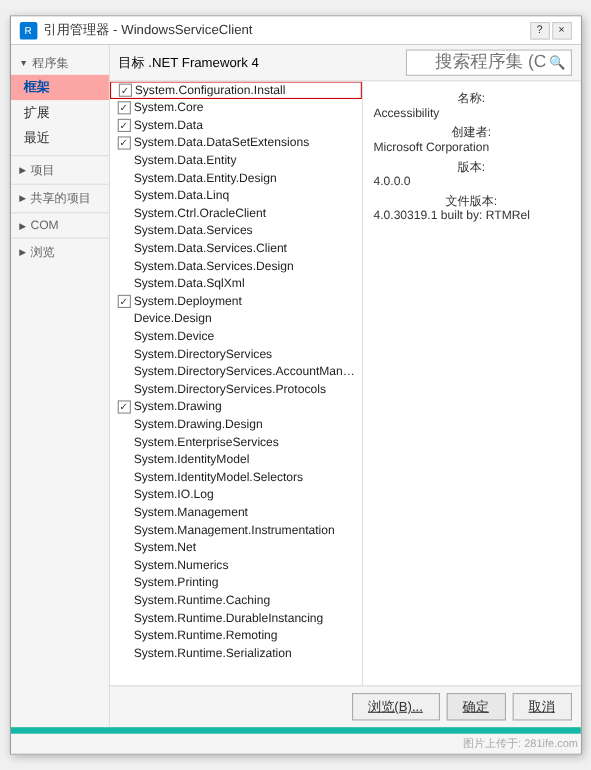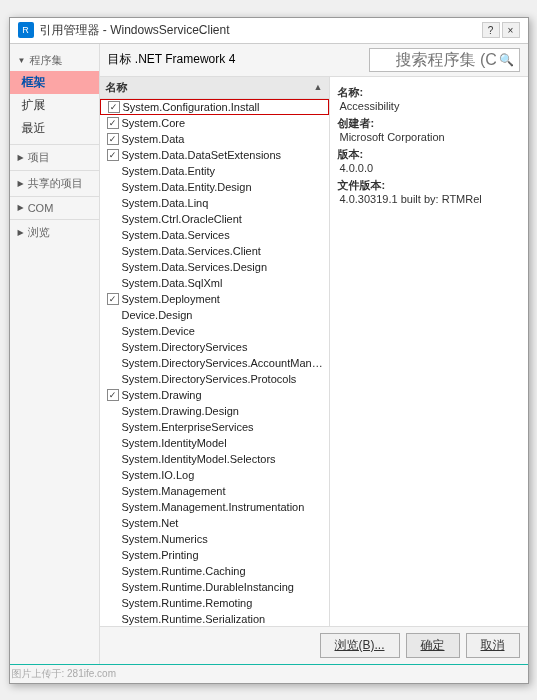--- a/index.html
+++ b/index.html
@@ -214,22 +214,23 @@
       flex: 1;
       padding: 8px;
       background: white;
       font-size: 11px;
     }
     .info-row {
       margin-bottom: 4px;
     }
     .info-label {
       color: #333;
-      font-weight: bold;
-      font-size: 11px;
+      font-weight: normal;
+      font-size: 11px;
+      text-align: center;
     }
     .info-value {
       color: #333;
       font-size: 11px;
       padding-left: 2px;
     }
     .main-footer {
       border-top: 1px solid #ddd;
       padding: 6px 8px;
       display: flex;
@@ -243,26 +244,26 @@
       background: #f0f0f0;
       font-size: 12px;
       cursor: pointer;
       color: #333;
       text-decoration: underline;
     }
     .btn.primary {
       background: #e8e8e8;
     }
     .watermark {
-      text-align: left;
+      text-align: right;
       font-size: 10px;
       color: #aaa;
       padding: 2px;
       background: #f5f5f5;
-      border-top: 1px solid #14b8a6;
+      border-top: 6px solid #14b8a6;
     }
   </style>
 </head>
 <body>
 
 <div class="window">
 
   <div class="title-bar">
     <div class="title-bar-left">
       <div class="title-bar-icon">R</div>
@@ -314,24 +315,20 @@
         <span>目标 .NET Framework 4</span>
         <div class="search-box">
           <input type="text" placeholder="搜索程序集 (Ctrl+E)" style="">
           <span class="search-icon">🔍</span>
         </div>
       </div>
 
       <div class="main-body">
 
         <div class="list-panel">
-          <div class="list-header">
-            <span>名称</span>
-            <span class="list-header-sort">▲</span>
-          </div>
 
           <div id="assembly-list">
               <div class="list-item highlighted">
                 <div class="checkbox-area">
                   <div class="cb checked"></div>
                 </div>
                 <span class="item-text">System.Configuration.Install</span>
               </div>
               <div class="list-item">
                 <div class="checkbox-area">

